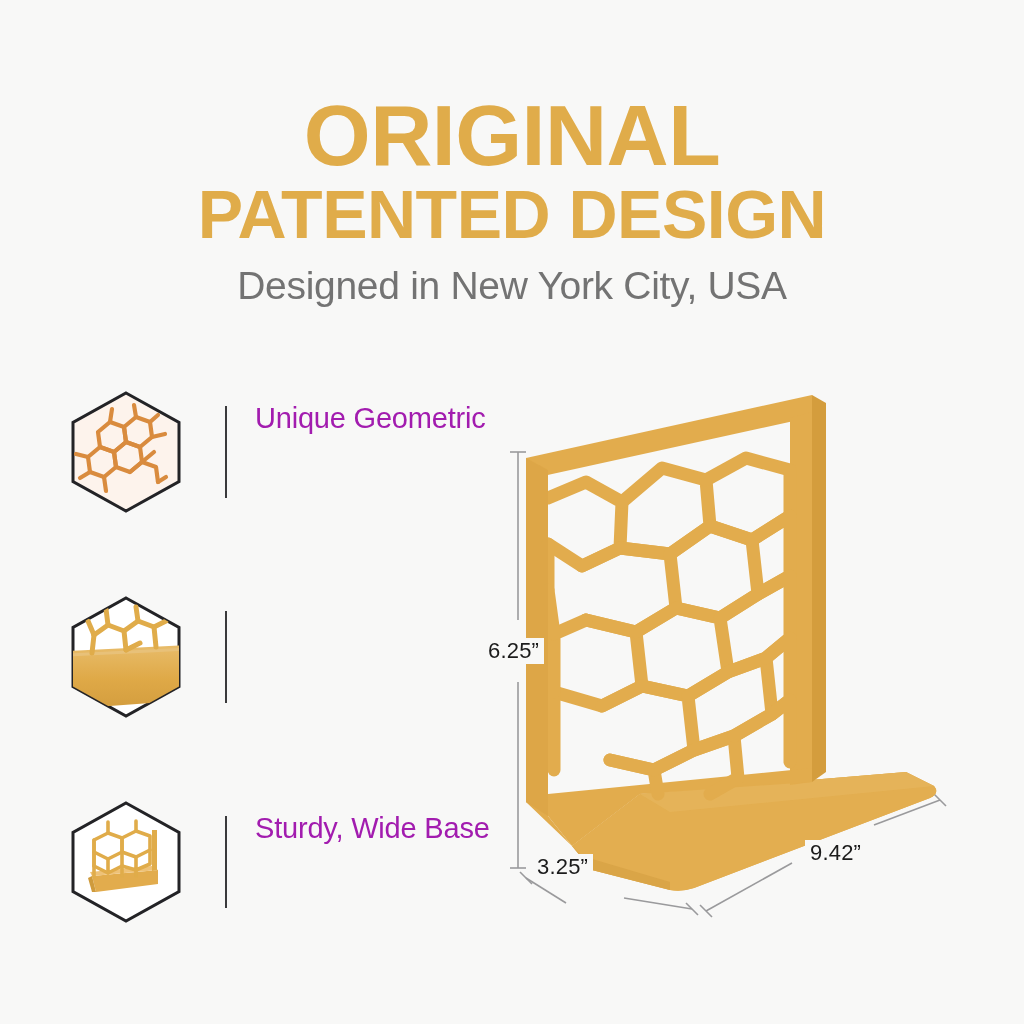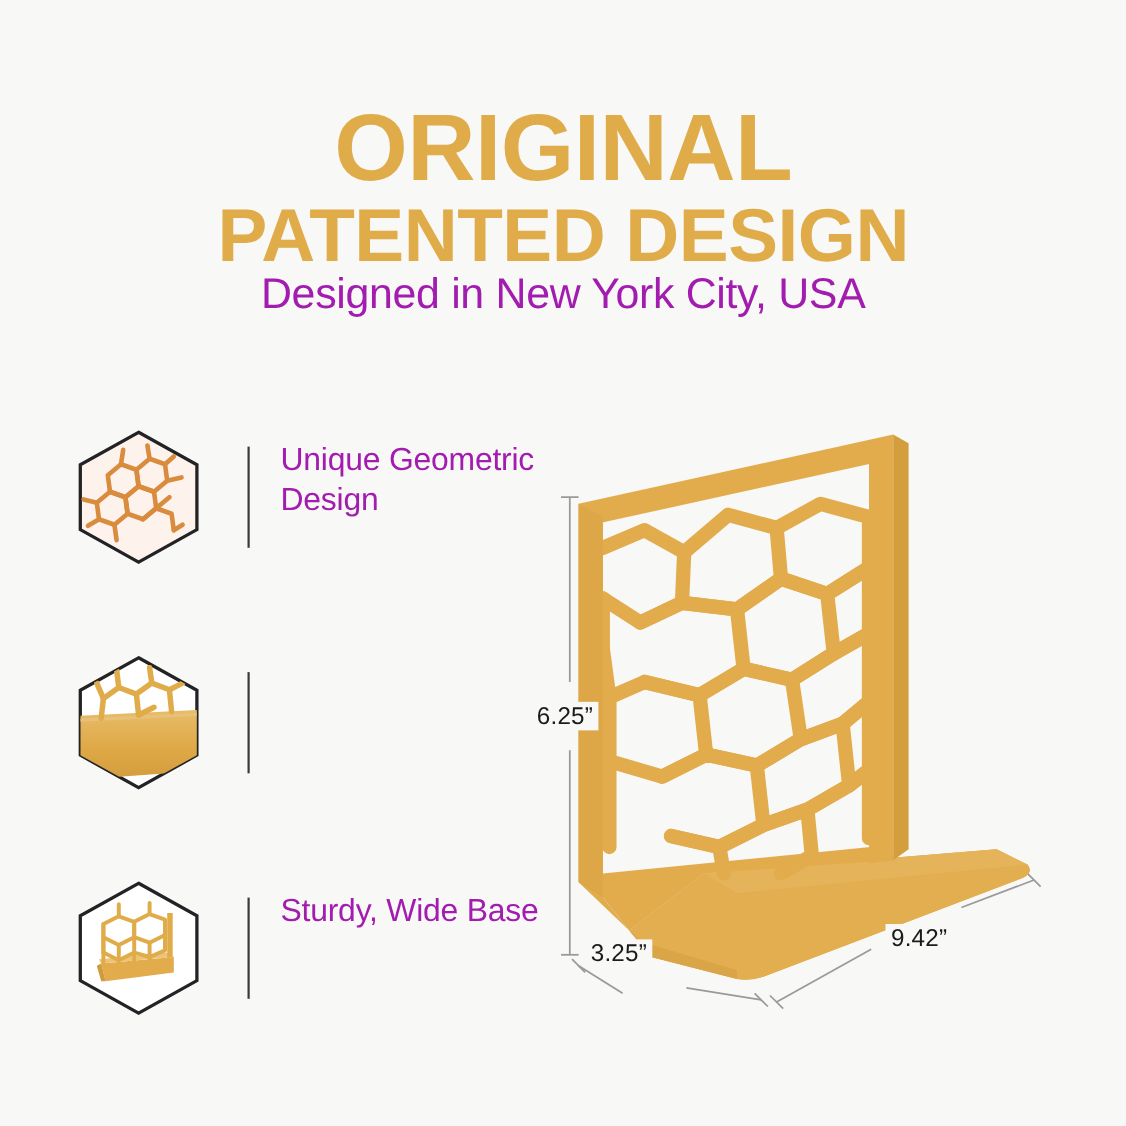--- a/index.html
+++ b/index.html
@@ -17,23 +17,24 @@
   .title{
     color:#e0ac4a;
     font-weight:bold;
     letter-spacing:-0.5px;
     line-height:0.92;
     font-family:"Liberation Sans", sans-serif;
   }
   .title-l1{font-size:86px;margin-top:96px;}
   .title-l2{font-size:68px;margin-top:8px;}
   .subtitle{
-    color:#a21caf;
+    color:#737373;
     font-size:39px;
     font-weight:400;
+    margin-top:18px;
     letter-spacing:-0.3px;
   }
 
   
   .features{position:absolute;left:56px;top:384px;width:470px;}
   .feature{position:relative;height:205px;}
   .feat-icon{
     position:absolute;left:10px;top:6px;width:120px;height:124px;
   }
   .feat-rule{
@@ -87,21 +88,20 @@
             <path d="M70,27 L68,15"></path>
             <path d="M92,92 L100,87"></path>
             <path d="M24,82 L14,88"></path>
             <path d="M76,72 L88,62"></path>
           </g>
         </svg>
       </div>
       <div class="feat-rule"></div>
       <div class="feat-label">
         <div>Unique Geometric</div>
-        <div>Design</div>
       </div>
     </div>
 
     <div class="feature">
       <div class="feat-icon">
         <svg viewBox="0 0 120 124" width="120" height="124">
           <defs>
             <clipPath id="hexclip2">
               <polygon points="60,3 113,32.5 113,91.5 60,121 7,91.5 7,32.5"></polygon>
             </clipPath>

